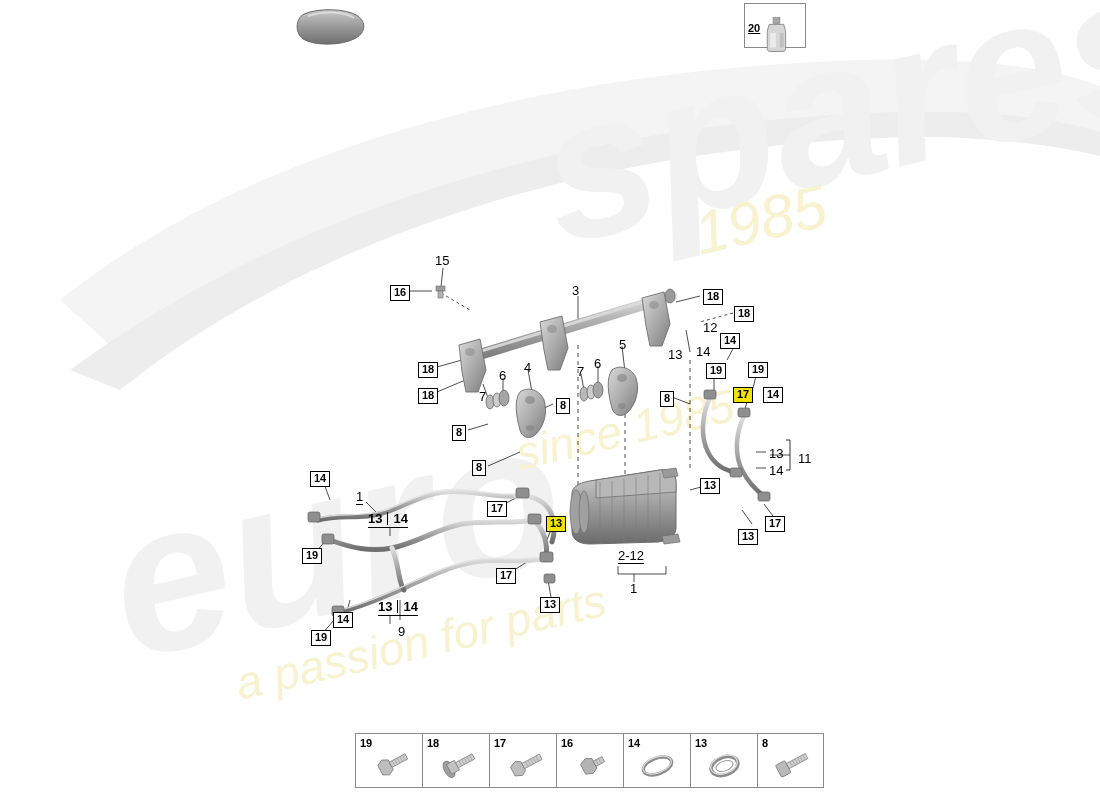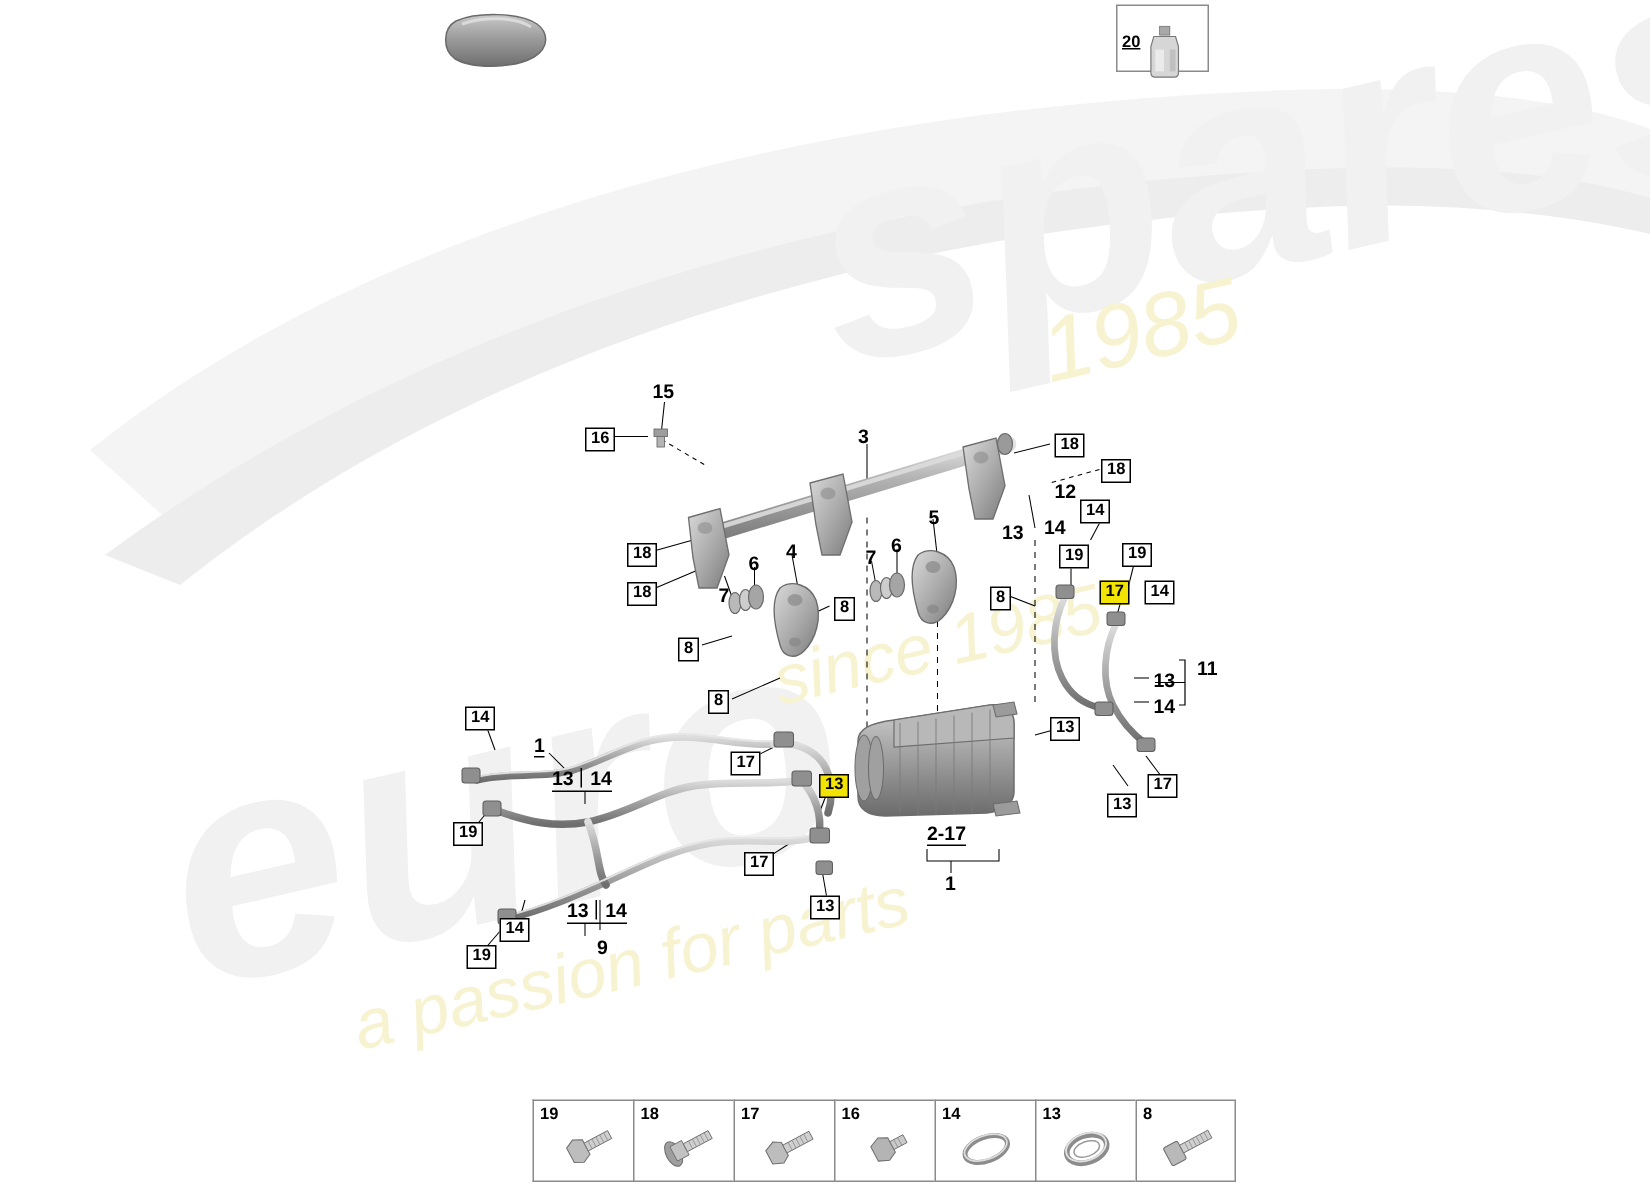--- a/index.html
+++ b/index.html
@@ -28,21 +28,21 @@
     left: 0; top: 0;
     width: 1100px; height: 800px;
     pointer-events: none;
     z-index: 1;
   }
 
   
   .lbl {
     position: absolute;
     font-family: "Liberation Sans", sans-serif;
-    font-weight: bold;
+    font-weight: normal;
     color: #000000;
     white-space: nowrap;
     z-index: 30;
     line-height: 1;
   }
   .lbl.plain {
     font-size: 13px;
   }
   .lbl.boxed {
     font-size: 11px;
@@ -387,32 +387,32 @@
   <div class="lbl plain" style="left:577px;top:365px">7</div>
   <div class="lbl boxed" style="left:418px;top:388px">18</div>
   <div class="lbl plain" style="left:479px;top:390px">7</div>
   <div class="lbl plain" style="left:499px;top:369px">6</div>
   <div class="lbl boxed yellow" style="left:733px;top:387px">17</div>
   <div class="lbl boxed" style="left:763px;top:387px">14</div>
   <div class="lbl boxed" style="left:556px;top:398px">8</div>
   <div class="lbl boxed" style="left:660px;top:391px">8</div>
   <div class="lbl boxed" style="left:452px;top:425px">8</div>
   <div class="lbl plain" style="left:769px;top:447px">13</div>
-  <div class="lbl plain" style="left:798px;top:439px">11</div>
+  <div class="lbl plain" style="left:798px;top:452px">11</div>
   <div class="lbl plain" style="left:769px;top:464px">14</div>
   <div class="lbl boxed" style="left:472px;top:460px">8</div>
   <div class="lbl boxed" style="left:310px;top:471px">14</div>
   <div class="lbl boxed" style="left:700px;top:478px">13</div>
   <div class="lbl underlined" style="left:356px;top:490px">1</div>
   <div class="lbl boxed" style="left:487px;top:501px">17</div>
   <div class="lbl boxed yellow" style="left:546px;top:516px">13</div>
   <div class="lbl boxed" style="left:302px;top:548px">19</div>
   <div class="lbl boxed" style="left:765px;top:516px">17</div>
   <div class="lbl boxed" style="left:738px;top:529px">13</div>
-  <div class="lbl underlined" style="left:618px;top:549px">2-17</div>
+  <div class="lbl underlined" style="left:618px;top:549px">2-12</div>
   <div class="lbl boxed" style="left:496px;top:568px">17</div>
   <div class="lbl plain" style="left:630px;top:582px">1</div>
   <div class="lbl boxed" style="left:540px;top:597px">13</div>
   <div class="lbl boxed" style="left:333px;top:612px">14</div>
   <div class="lbl plain" style="left:398px;top:625px">9</div>
   <div class="lbl boxed" style="left:311px;top:630px">19</div>
 
   <div class="lbl" style="left:368px;top:512px;font-size:13px;font-weight:bold;border-bottom:1.5px solid #000;padding-bottom:2px">
     <span>13</span><span style="display:inline-block;width:1px;height:13px;background:#000;margin:0 5px;vertical-align:-2px"></span><span>14</span>
   </div>

